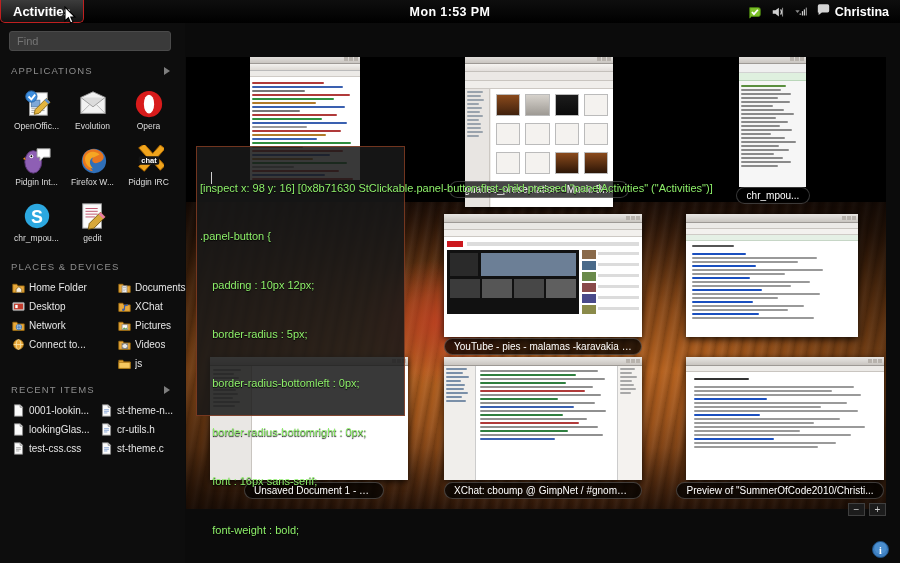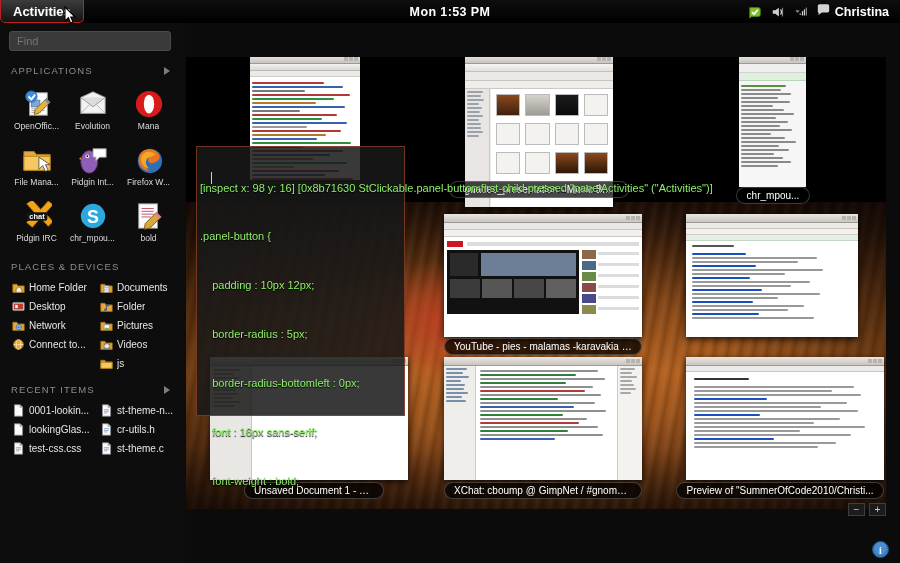--- a/index.html
+++ b/index.html
@@ -74,21 +74,21 @@
     width: 55px; height: 55px;
     display: flex; flex-direction: column; align-items: center; justify-content: center;
     border-radius: 4px; gap: 2px;
   }
   .app-item.sel { background: #2a2a2a; box-shadow: inset 0 0 0 1px #3a3a3a; }
   .app-label { color: #ddd; font-size: 8.5px; max-width: 52px; overflow: hidden;
                white-space: nowrap; text-overflow: ellipsis; text-align: center; }
   .app-ico { width: 30px; height: 30px; display:block; }
 
   
-  #places-grid { display: grid; grid-template-columns: 86px 86px; gap: 1px 2px; }
+  #places-grid { display: grid; grid-template-columns: 86px 86px; gap: 1px 20px; }
   .place-item { display: flex; align-items: center; gap: 4px; height: 18px;
                 padding-left: 3px; border-radius: 3px; }
   .place-label { color: #e6e6e6; font-size: 10px; white-space: nowrap;
                  overflow: hidden; text-overflow: ellipsis; }
   .mini-ico { width: 13px; height: 13px; flex: 0 0 13px; }
 
   
   #recent-grid { display: grid; grid-template-columns: 86px 86px; gap: 1px 2px; }
   .recent-item { display: flex; align-items: center; gap: 4px; height: 18px;
                  padding-left: 3px; border-radius: 3px; }
@@ -492,20 +492,21 @@
   <div id="right-strip"></div>
   <div id="bottom-bar"></div>
 
   <div id="inspector"></div>
   <div id="inspector-text">
     <span class="lg-line">[inspect x: 98 y: 16] [0x8b71630 StClickable.panel-button:first-child pressed "panelActivities" ("Activities")]</span>
     <span class="lg-line">.panel-button {</span>
     <span class="lg-line">    padding : 10px 12px;</span>
     <span class="lg-line">    border-radius : 5px;</span>
     <span class="lg-line">    border-radius-bottomleft : 0px;</span>
+    <span class="lg-line">    border-radius-bottomright : 0px;</span>
     <span class="lg-line">    font : 16px sans-serif;</span>
     <span class="lg-line">    font-weight : bold;</span>
     
     
     
     
     
     
     
     
@@ -566,31 +567,23 @@
         </svg>
         <span class="app-label">Evolution</span>
       </div>
 
 
       <div class="app-item">
         <svg class="app-ico" viewBox="0 0 32 32">
           <ellipse cx="16" cy="16" rx="14" ry="14" fill="#d81b1b"></ellipse>
           <ellipse cx="16" cy="16" rx="5.5" ry="10" fill="#fff"></ellipse>
         </svg>
-        <span class="app-label">Mana</span>
-      </div>
-
-      <div class="app-item">
-        <svg class="app-ico" viewBox="0 0 32 32">
-          <path d="M2 7 h11 l2 3 h15 v17 H2 Z" fill="#e7a93f" stroke="#b07c18"></path>
-          <path d="M2 12 h28 v15 H2 Z" fill="#f6c860" stroke="#b07c18"></path>
-          <path d="M18 13 l0 13 l4 -4 l3 6 l3 -1 l-3 -6 l5 0 Z" fill="#fff" stroke="#555"></path>
-        </svg>
-        <span class="app-label">File Mana...</span>
-      </div>
+        <span class="app-label">Opera</span>
+      </div>
+
 
       <div class="app-item">
         <svg class="app-ico" viewBox="0 0 32 32">
           <ellipse cx="12" cy="18" rx="9" ry="12" fill="#8e5fb4" stroke="#5b3576"></ellipse>
           <circle cx="10" cy="12" r="2" fill="#fff"></circle>
             <circle cx="10" cy="12" r="1" fill="#000"></circle>
           <path d="M3 13 l-2 2 l3 1 Z" fill="#e88b1f"></path>
           <path d="M16 4 h14 v9 h-7 l-4 4 v-4 h-3 Z" fill="#fff" stroke="#9a9a9a"></path>
         </svg>
         <span class="app-label">Pidgin Int...</span>
@@ -624,21 +617,21 @@
 
       <div class="app-item">
         <svg class="app-ico" viewBox="0 0 32 32">
           <rect x="5" y="3" width="20" height="26" fill="#fbfbfb" stroke="#9a9a9a"></rect>
           <g stroke="#c0506a">
               <path d="M8 8h13M8 11h13M8 14h13M8 17h10"></path>
             </g>
           <path d="M24 12 l5 5 l-12 12 l-6 1 l1 -6 Z" fill="#d8a83a" stroke="#7a5c10"></path>
           <path d="M24 12 l5 5 l-2 2 l-5 -5 Z" fill="#e87ba8"></path>
         </svg>
-        <span class="app-label">bold</span>
+        <span class="app-label">gedit</span>
       </div>
     </div>
 
     
     <div class="section-head" style="margin-top:12px">
       <span>PLACES &amp; DEVICES</span>
     </div>
 
     <div id="places-grid">
       <div class="place-item">
@@ -667,21 +660,21 @@
         </svg>
         <span class="place-label">Desktop</span>
       </div>
       <div class="place-item">
         <svg class="mini-ico" viewBox="0 0 16 16">
           <path d="M1 4h5l1.2 2H15v8H1Z" fill="#e8a93c" stroke="#a06e10"></path>
           <path d="M8 6v6" stroke="#3a5fa8" stroke-width="1.4"></path>
           <circle cx="6.6" cy="12" r="1.6" fill="#3a5fa8"></circle>
           <path d="M8 6 l4 -1 v2 l-4 1Z" fill="#3a5fa8"></path>
         </svg>
-        <span class="place-label">Folder</span>
+        <span class="place-label">XChat</span>
       </div>
 
       <div class="place-item">
         <svg class="mini-ico" viewBox="0 0 16 16">
           <path d="M1 4h5l1.2 2H15v8H1Z" fill="#e8a93c" stroke="#a06e10"></path>
           <circle cx="8.5" cy="10" r="3.4" fill="#bcd8ef" stroke="#3a6ea8"></circle>
           <path d="M5.1 10h6.8M8.5 6.6v6.8" stroke="#3a6ea8"></path>
         </svg>
         <span class="place-label">Network</span>
       </div>

